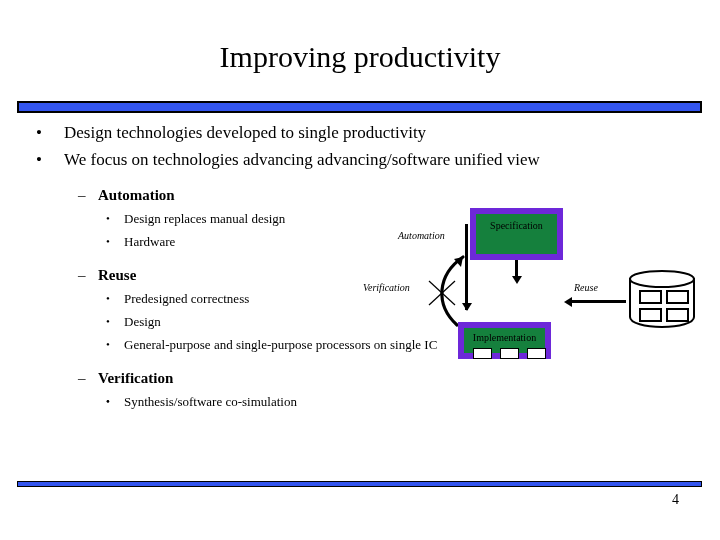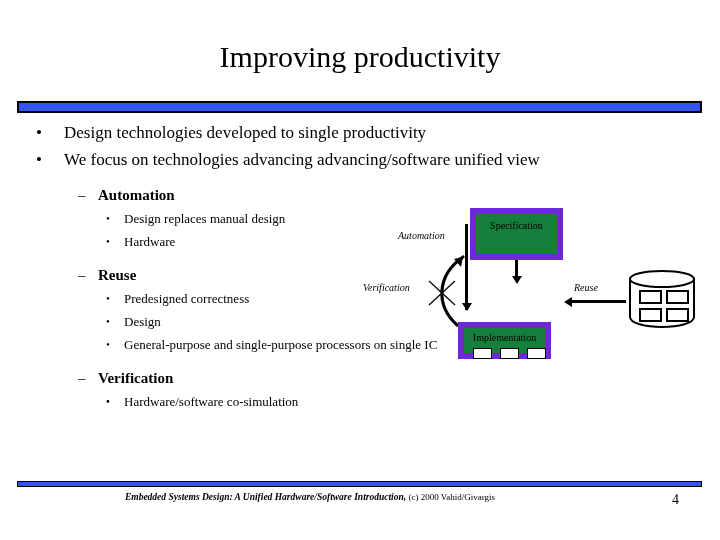--- a/index.html
+++ b/index.html
@@ -255,21 +255,21 @@
     <div class="grp">
       <div class="lvl2">
         <span class="b">–</span>
         <span>Verification</span>
       </div>
       <div class="lvl3">
         <span class="b">•</span>
       </div>
       <div class="lvl3">
         <span class="b">•</span>
-        <span>Hardware/software co-simulation</span>
+        <span>Synthesis/software co-simulation</span>
       </div>
     </div>
 
   </div>
 
   <div class="diagram">
 
     <div class="dg-label" style="left:43px; top:27px;">Automation</div>
 
     <div class="dg-label" style="left:8px; top:79px;">Verification</div>
@@ -309,20 +309,16 @@
       <rect x="13" y="23" width="21" height="12" fill="#ffffff" stroke="#000000" stroke-width="2"></rect>
       <rect x="40" y="23" width="21" height="12" fill="#ffffff" stroke="#000000" stroke-width="2"></rect>
       <rect x="13" y="41" width="21" height="12" fill="#ffffff" stroke="#000000" stroke-width="2"></rect>
       <rect x="40" y="41" width="21" height="12" fill="#ffffff" stroke="#000000" stroke-width="2"></rect>
     </svg>
 
   </div>
 
   <div class="bar-bottom"></div>
 
-  <div class="footer">
-    <span class="ital">Embedded Systems Design: A Unified Hardware/Software Introduction,</span>
-    <span>(c) 2000 Vahid/Givargis</span>
-  </div>
 
   <div class="pagenum">4</div>
 
 </div>
 
 </body></html>

